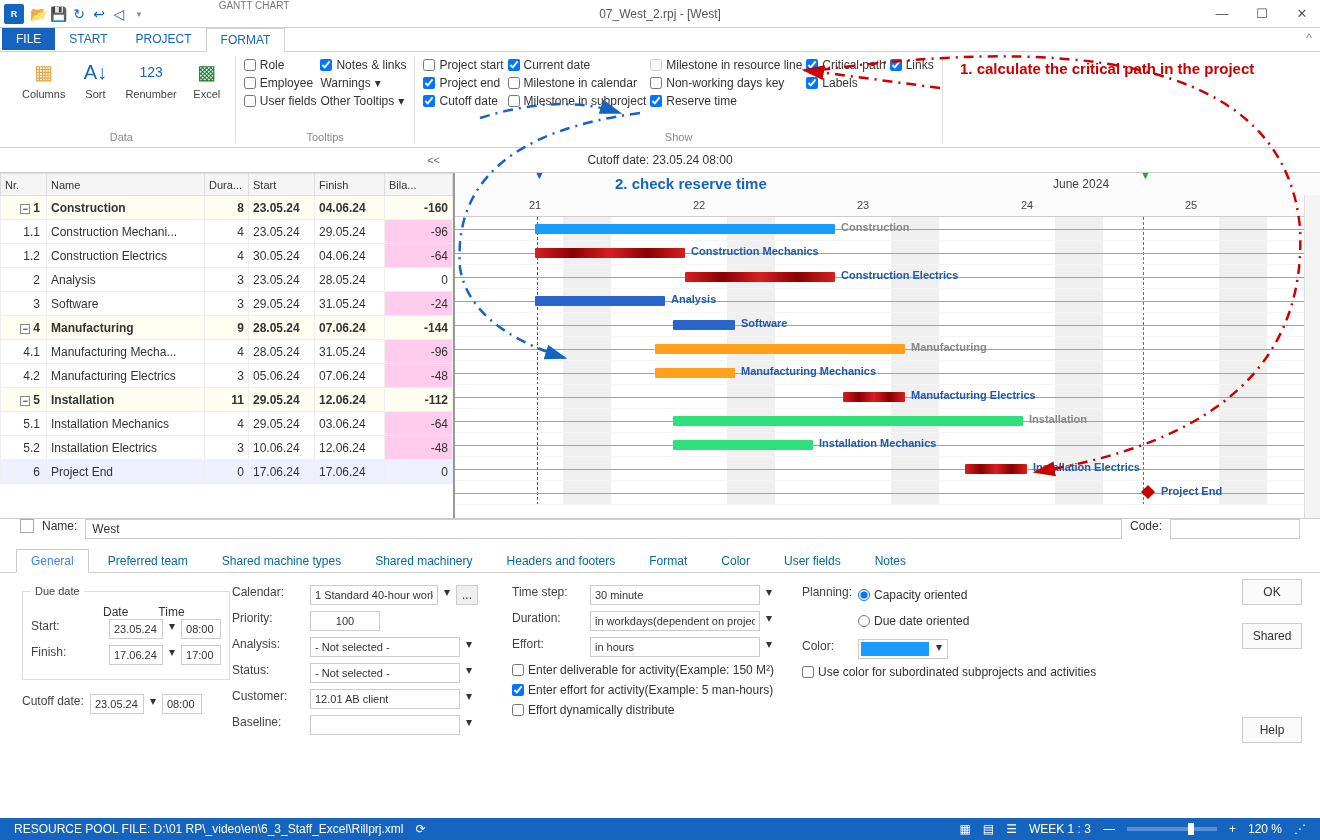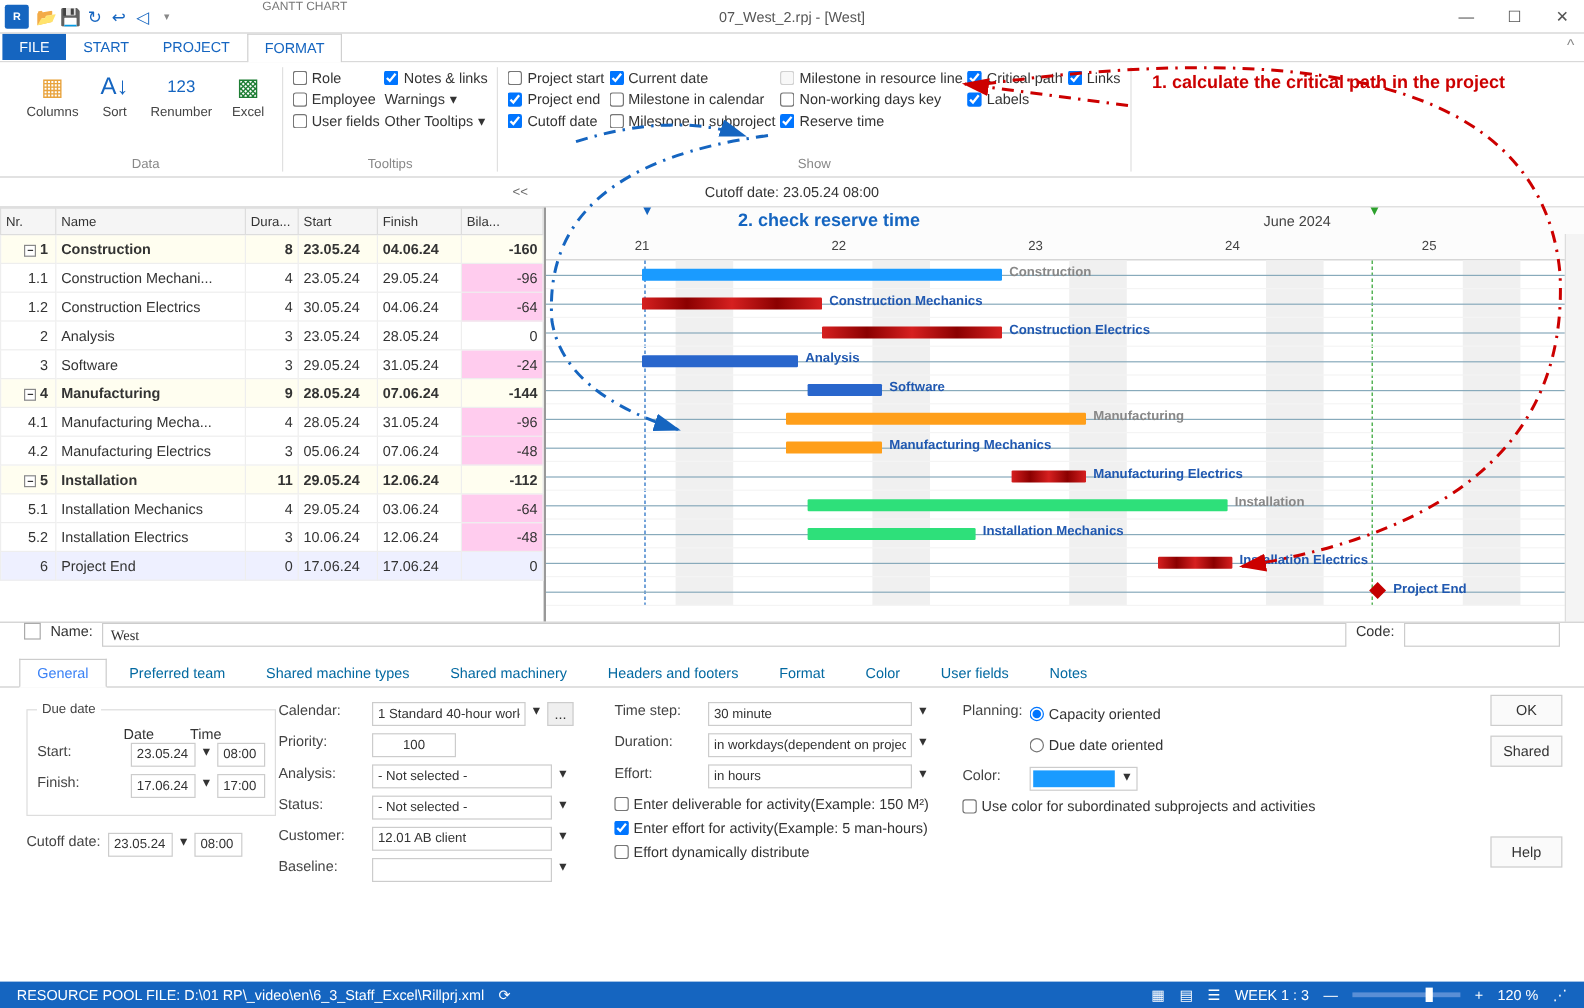--- a/index.html
+++ b/index.html
@@ -57,21 +57,21 @@
 .editor{position:absolute;bottom:22px;left:0;right:0;height:300px;background:#fff;border-top:1px solid #ccc}
 .editor .namebar{height:30px;display:flex;align-items:flex-start;gap:8px;padding:0 20px}
 .editor .namebar input{border:1px solid #ccc;padding:2px 6px;height:20px}
 .editor .tabs2{height:24px;display:flex;border-bottom:1px solid #ccc;padding-left:16px;gap:4px}
 .editor .tab2{padding:4px 14px;font-size:12px;color:#0369a1;cursor:pointer;border:1px solid transparent}
 .editor .tab2.active{border:1px solid #ccc;border-bottom:1px solid #fff;margin-bottom:-1px;background:#fff;color:#3b82f6}
 .editor .panel{display:flex;padding:12px 22px;gap:30px}
 .fld{display:flex;align-items:flex-start;gap:6px;margin-bottom:6px;font-size:11px}
 .fld .lbl{width:72px;color:#444}
 .fld input,.fld select{border:1px solid #ccc;padding:1px 4px;height:20px;font-size:11px}
-.editor .rbtns{position:absolute;right:18px;top:60px;display:flex;flex-direction:column;gap:8px}
+.editor .rbtns{position:absolute;right:18px;top:60px;display:flex;flex-direction:column;gap:18px}
 .editor .rbtns button{width:60px;height:26px;border:1px solid #ccc;background:#fafafa;cursor:pointer}
 fieldset{border:1px solid #ddd;padding:8px;font-size:11px}
 legend{font-size:11px;color:#444;padding:0 4px}
 .statusbar{position:absolute;bottom:0;left:0;right:0;height:22px;background:#1565c0;color:#fff;display:flex;align-items:center;padding:0 8px;font-size:11px}
 .statusbar .sp{flex:1}
 .statusbar span{color:#fff;margin:0 6px}
 .scrollh{height:16px;background:#f4f4f4;border-top:1px solid #ddd;position:relative}
 .scrollh .thumb{position:absolute;height:12px;top:2px;background:#ccc;border:1px solid #aaa}
 .vline{position:absolute;top:0;bottom:0;width:0;border-left:1px dashed #888}
 svg.overlay{position:absolute;top:0;left:0;pointer-events:none}
@@ -447,21 +447,21 @@
   <path d="M 820 42 Q 1280 -20 1300 200 Q 1310 400 1035 444" stroke="#cc0000" stroke-width="2.5" fill="none" stroke-dasharray="10 6 2 6" marker-end="url(#ar)"></path>
   <path d="M 940 60 L 804 42" stroke="#cc0000" stroke-width="2.5" fill="none" stroke-dasharray="10 6 2 6" marker-end="url(#ar)"></path>
   <path d="M 640 85 Q 450 110 460 240 Q 470 300 565 330" stroke="#1565c0" stroke-width="2.5" fill="none" stroke-dasharray="10 6 2 6" marker-end="url(#ab)"></path>
   <path d="M 480 90 Q 560 65 620 85" stroke="#1565c0" stroke-width="2.5" fill="none" stroke-dasharray="10 6 2 6" marker-end="url(#ab)"></path>
 </svg>
 
 <div class="editor">
   <div class="namebar">
     <span style="width:14px;height:14px;border:1px solid #aaa;display:inline-block"></span>
     <span>Name:</span>
-    <input style="flex: 1 1 0%; font-family: Liberation Serif, serif;" value="West">
+    <input style="flex: 1 1 0%;" value="West">
     <span>Code:</span>
     <input style="width: 130px;" value="">
   </div>
   <div class="tabs2" id="tabs2">
       <div class="tab2 active">General</div>
       <div class="tab2">Preferred team</div>
       <div class="tab2">Shared machine types</div>
       <div class="tab2">Shared machinery</div>
       <div class="tab2">Headers and footers</div>
       <div class="tab2">Format</div>

